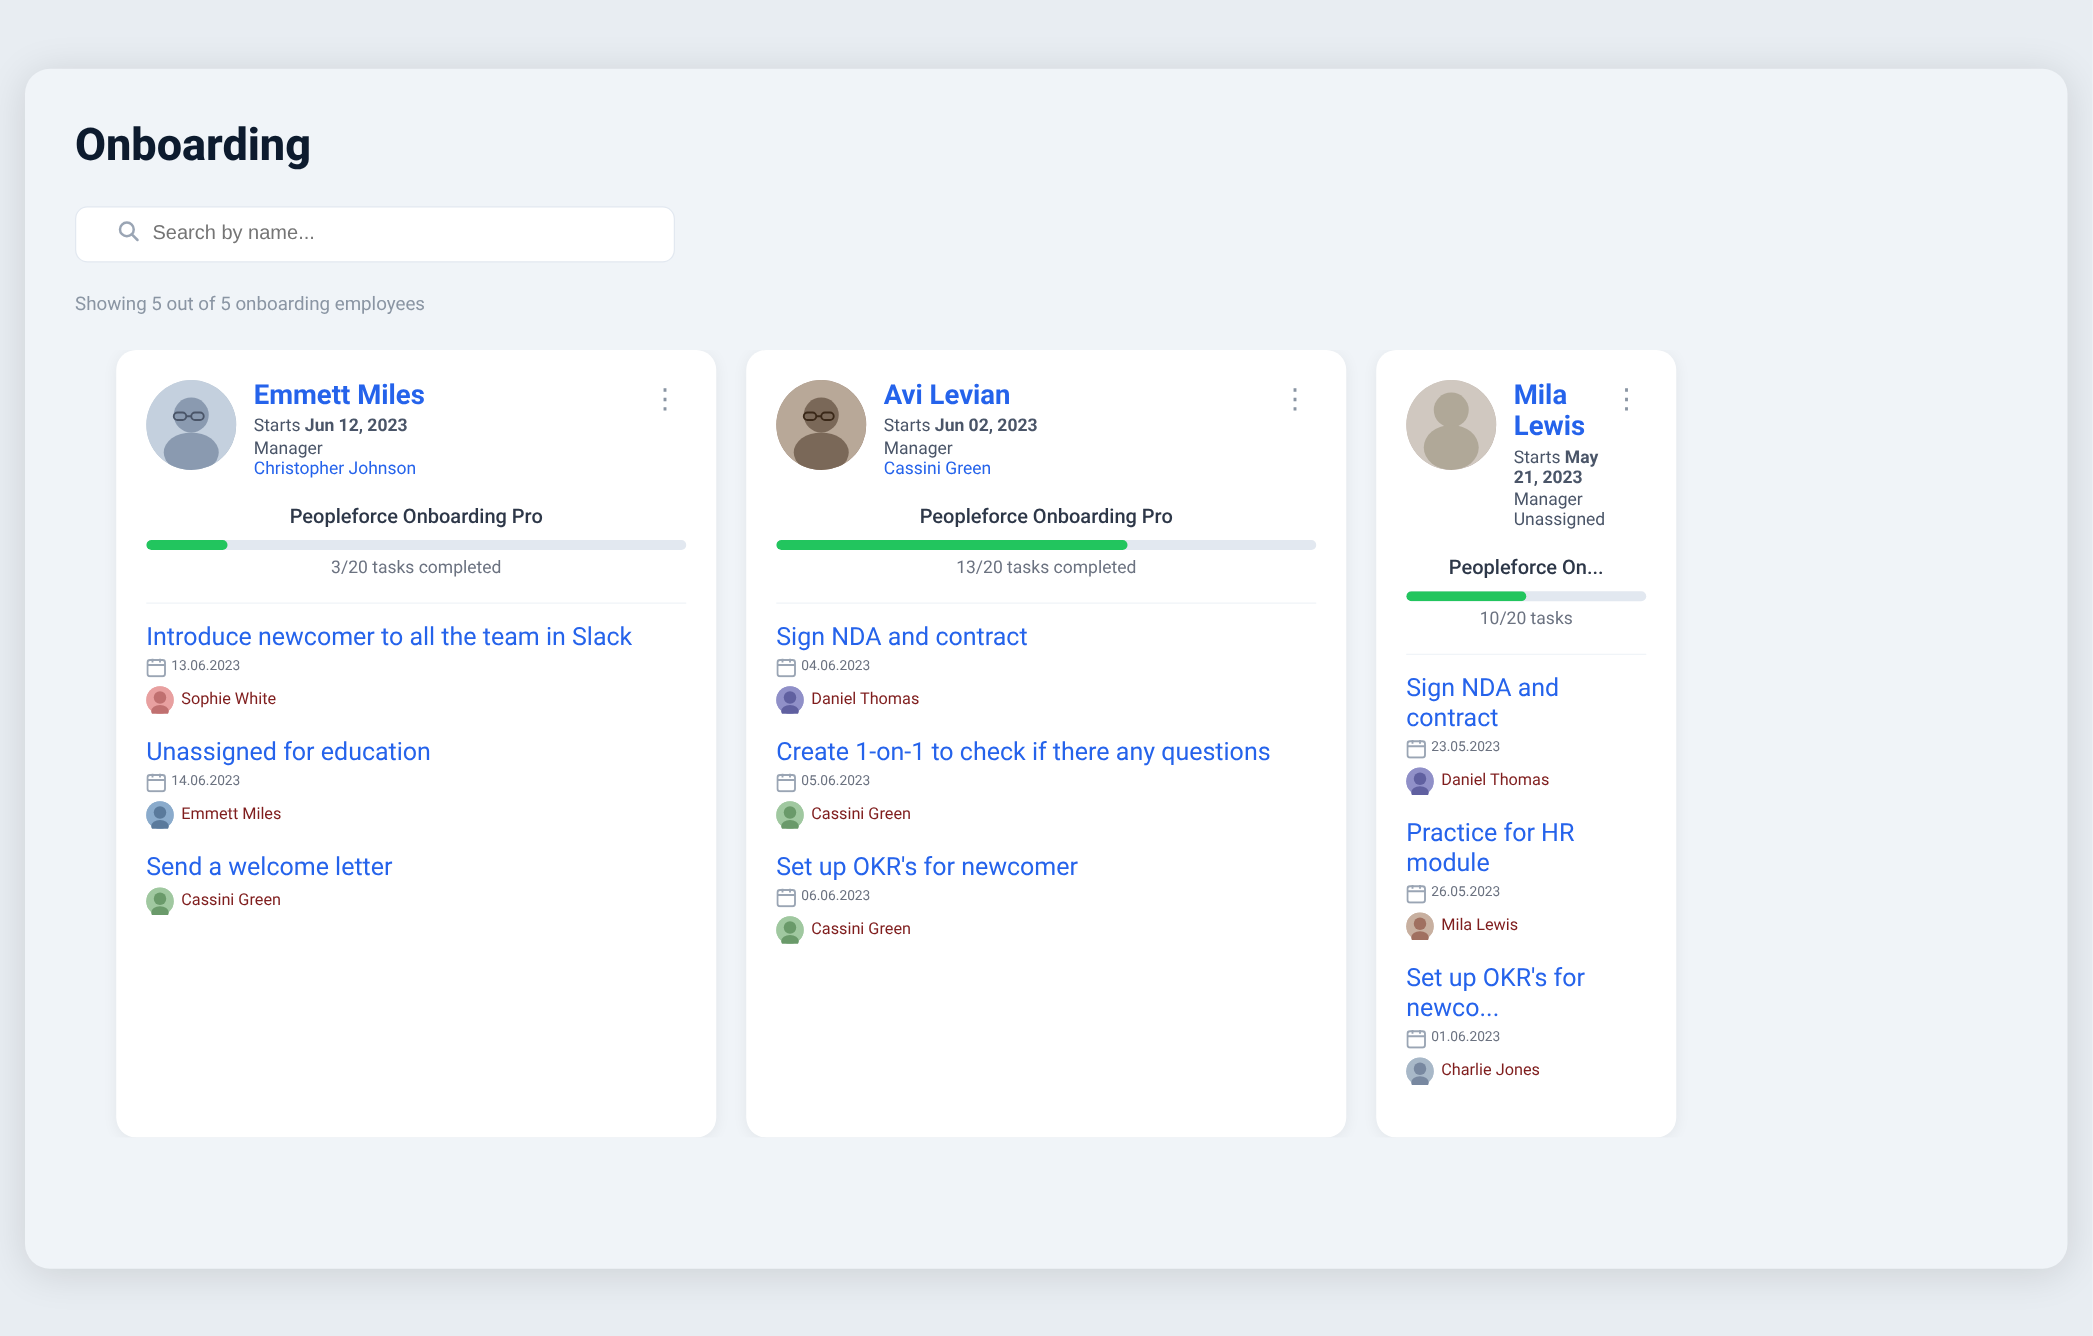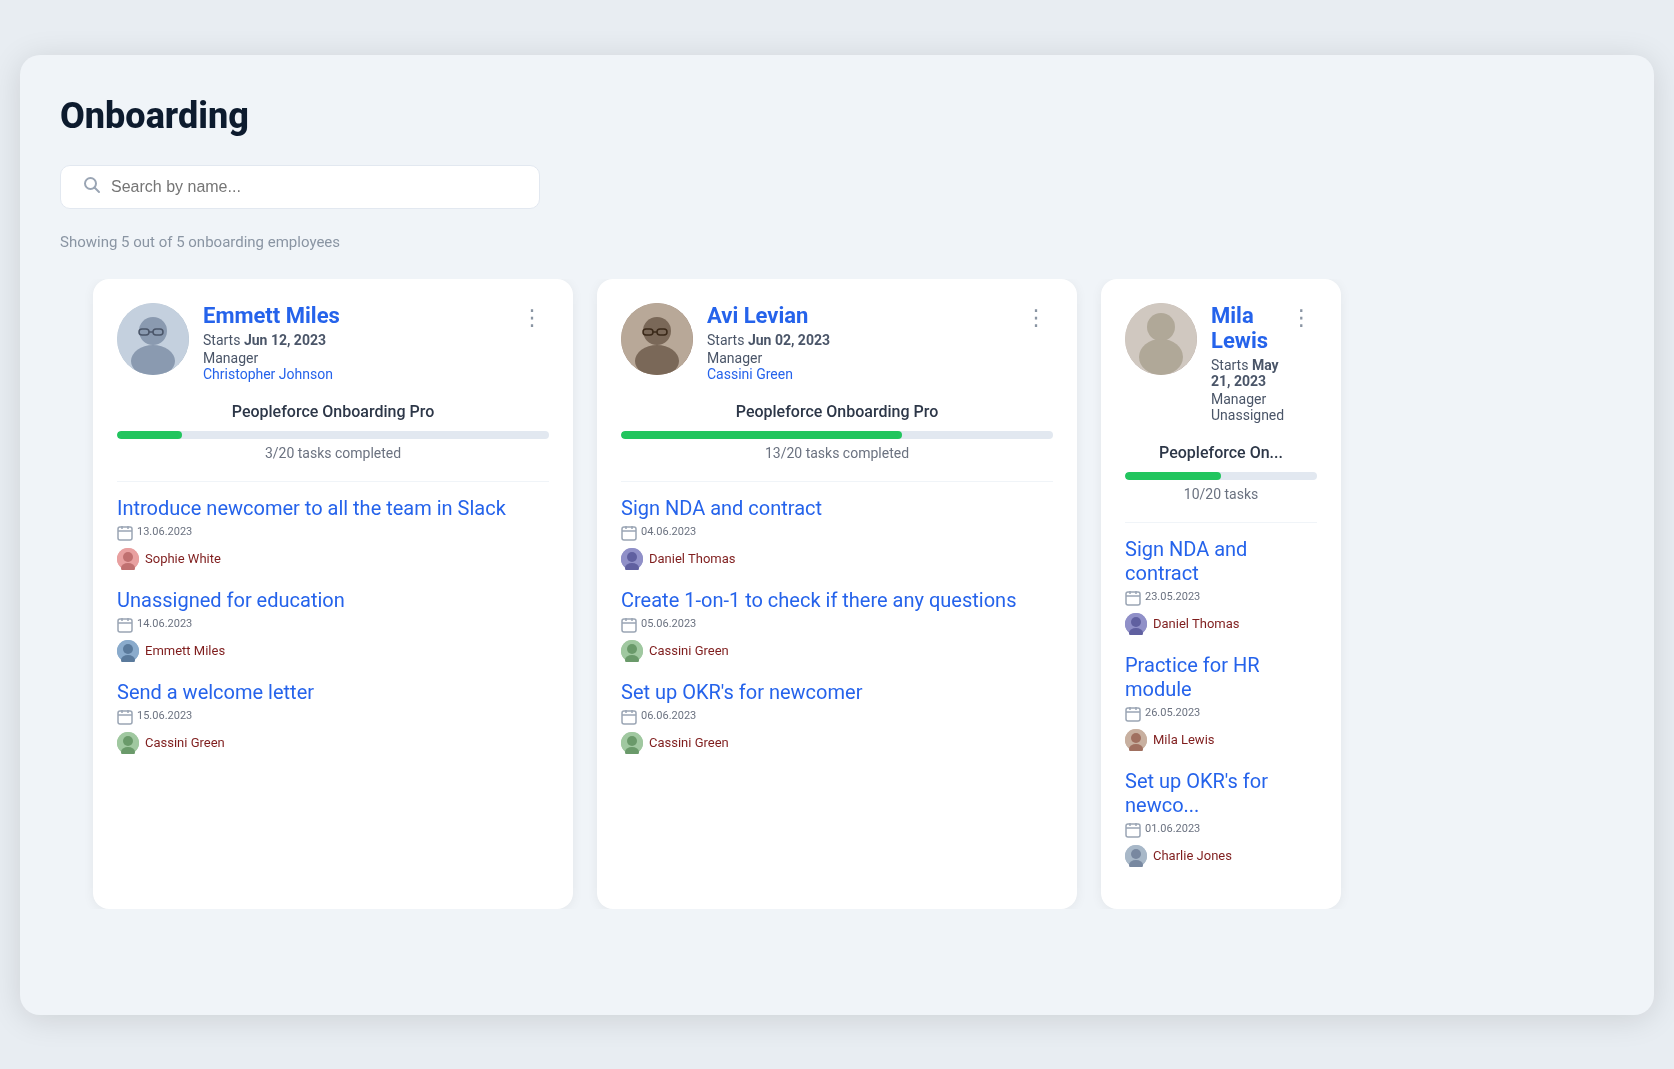--- a/index.html
+++ b/index.html
@@ -26,21 +26,21 @@
       font-weight: 800;
       color: #0d1b2e;
       margin-bottom: 28px;
     }
     .search-bar {
       background: #fff;
       border: 1.5px solid #e2e8f0;
       border-radius: 10px;
       display: flex;
       align-items: center;
-      padding: 10px 22px;
+      padding: 10px 33px;
       width: 480px;
       margin-bottom: 24px;
       gap: 10px;
     }
     .search-icon {
       color: #9aa5b4;
       font-size: 18px;
     }
     .search-input {
       border: none;
@@ -312,31 +312,20 @@
                 <circle cx="11" cy="9" r="5" fill="#5a7a9c"></circle>
                 <ellipse cx="11" cy="20" rx="7" ry="5" fill="#5a7a9c"></ellipse>
               </svg>
           </span>
           <span>Emmett Miles</span>
         </div>
       </div>
 
       <div class="task-item">
         <div class="task-title">Send a welcome letter</div>
-        <div class="task-date">
-          <span>
-            <svg width="16" height="16" viewBox="0 0 16 16" fill="none">
-                <rect x="1" y="2" width="14" height="13" rx="2" stroke="#9aa5b4" stroke-width="1.5"></rect>
-                <line x1="1" y1="6" x2="15" y2="6" stroke="#9aa5b4" stroke-width="1.5"></line>
-                <line x1="5" y1="1" x2="5" y2="4" stroke="#9aa5b4" stroke-width="1.5"></line>
-                <line x1="11" y1="1" x2="11" y2="4" stroke="#9aa5b4" stroke-width="1.5"></line>
-              </svg>
-          </span>
-          <span>15.06.2023</span>
-        </div>
         <div class="task-assignee">
           <span class="assignee-avatar" style="background:#a0c8a0">
             <svg width="22" height="22" viewBox="0 0 22 22">
                 <circle cx="11" cy="11" r="11" fill="#a0c8a0"></circle>
                 <circle cx="11" cy="9" r="5" fill="#6a9a6a"></circle>
                 <ellipse cx="11" cy="20" rx="7" ry="5" fill="#6a9a6a"></ellipse>
               </svg>
           </span>
           <span>Cassini Green</span>
         </div>

